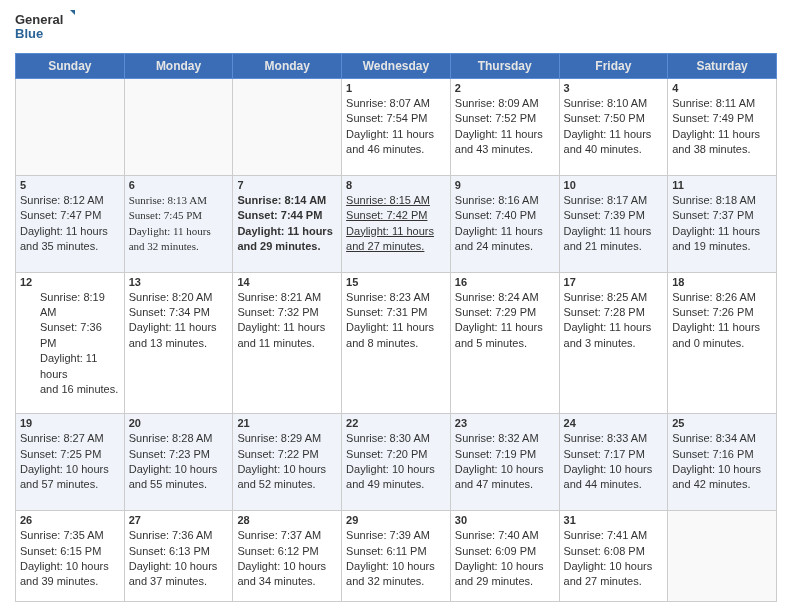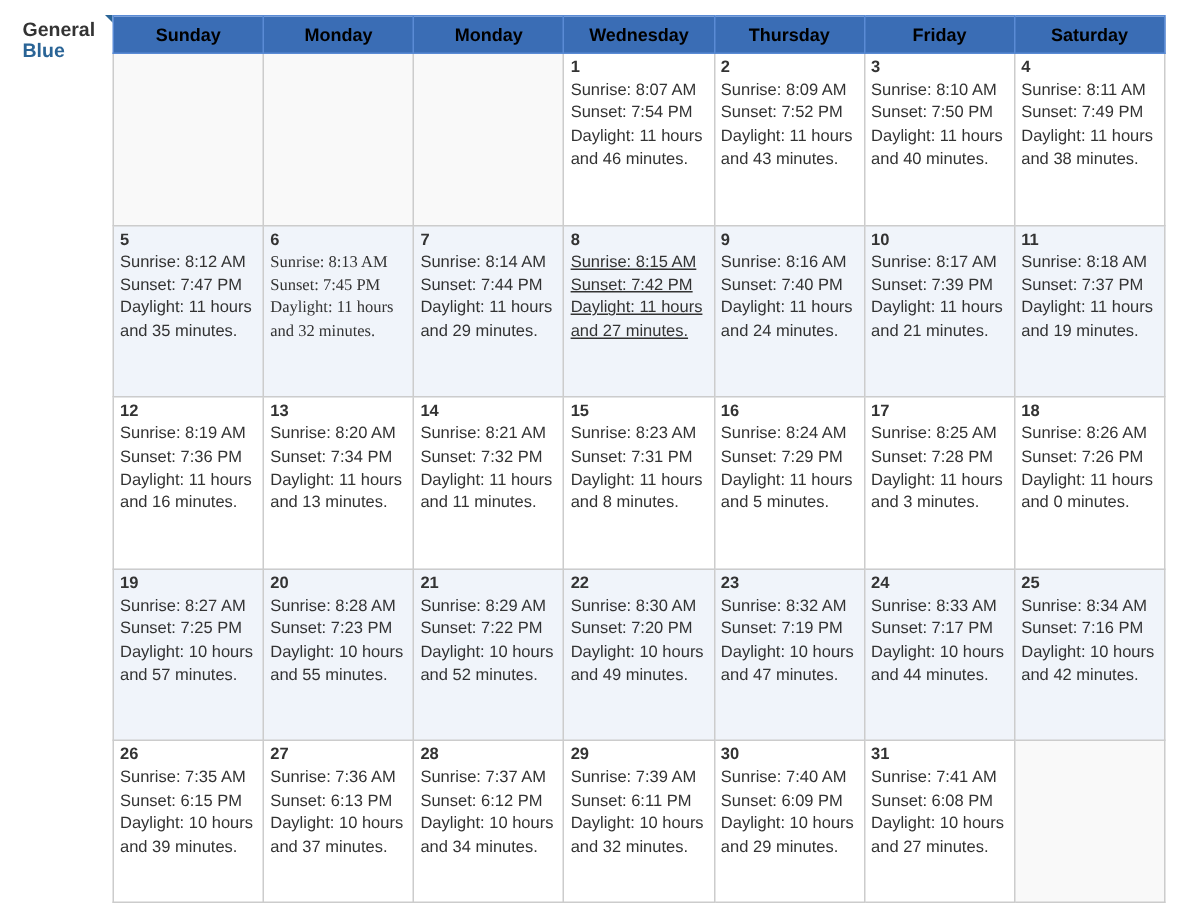--- a/index.html
+++ b/index.html
@@ -8,20 +8,21 @@
       background: #fff;
       width: 792px;
       height: 612px;
       overflow: hidden;
     }
     .page {
       width: 792px;
       height: 612px;
       padding: 10px 15px;
       display: flex;
+      flex-direction: column;
     }
     .header {
       display: flex;
       justify-content: space-between;
       align-items: flex-start;
       margin-bottom: 8px;
     }
     .logo {
       display: flex;
       align-items: center;
@@ -41,21 +42,21 @@
     }
     .calendar {
       flex: 1;
       border: 1px solid #ccc;
       border-collapse: collapse;
       width: 100%;
       table-layout: fixed;
     }
     .calendar th {
       background-color: #3a6db5;
-      color: #000000;
+      color: #e5e5e5;
       text-align: center;
       font-size: 12px;
       padding: 5px 3px;
       border: 1px solid #5a8bd5;
     }
     .calendar td {
       border: 1px solid #ccc;
       vertical-align: top;
       padding: 3px 4px;
       font-size: 9.5px;
@@ -159,21 +160,21 @@
           </td>
           <td>
             <span class="day-num">6</span>
             <div class="day-info" style="white-space: pre-line; font-family: Liberation Serif, serif;">Sunrise: 8:13 AM
 Sunset: 7:45 PM
 Daylight: 11 hours
 and 32 minutes.</div>
           </td>
           <td>
             <span class="day-num">7</span>
-            <div class="day-info" style="white-space: pre-line;">Sunrise: 8:14 AM
+            <div class="day-info" style="white-space: pre-line; font-weight: bold;">Sunrise: 8:14 AM
 Sunset: 7:44 PM
 Daylight: 11 hours
 and 29 minutes.</div>
           </td>
           <td>
             <span class="day-num">8</span>
             <div class="day-info" style="white-space: pre-line; text-decoration: underline;">Sunrise: 8:15 AM
 Sunset: 7:42 PM
 Daylight: 11 hours
 and 27 minutes.</div>
@@ -196,21 +197,21 @@
             <span class="day-num">11</span>
             <div class="day-info" style="white-space: pre-line;">Sunrise: 8:18 AM
 Sunset: 7:37 PM
 Daylight: 11 hours
 and 19 minutes.</div>
           </td>
         </tr>
         <tr>
           <td>
             <span class="day-num">12</span>
-            <div class="day-info" style="white-space: pre-line;">Sunrise: 8:19 AM
+            <div class="day-info" style="white-space: pre-line; margin-left: 20px;">Sunrise: 8:19 AM
 Sunset: 7:36 PM
 Daylight: 11 hours
 and 16 minutes.</div>
           </td>
           <td>
             <span class="day-num">13</span>
             <div class="day-info" style="white-space: pre-line;">Sunrise: 8:20 AM
 Sunset: 7:34 PM
 Daylight: 11 hours
 and 13 minutes.</div>

